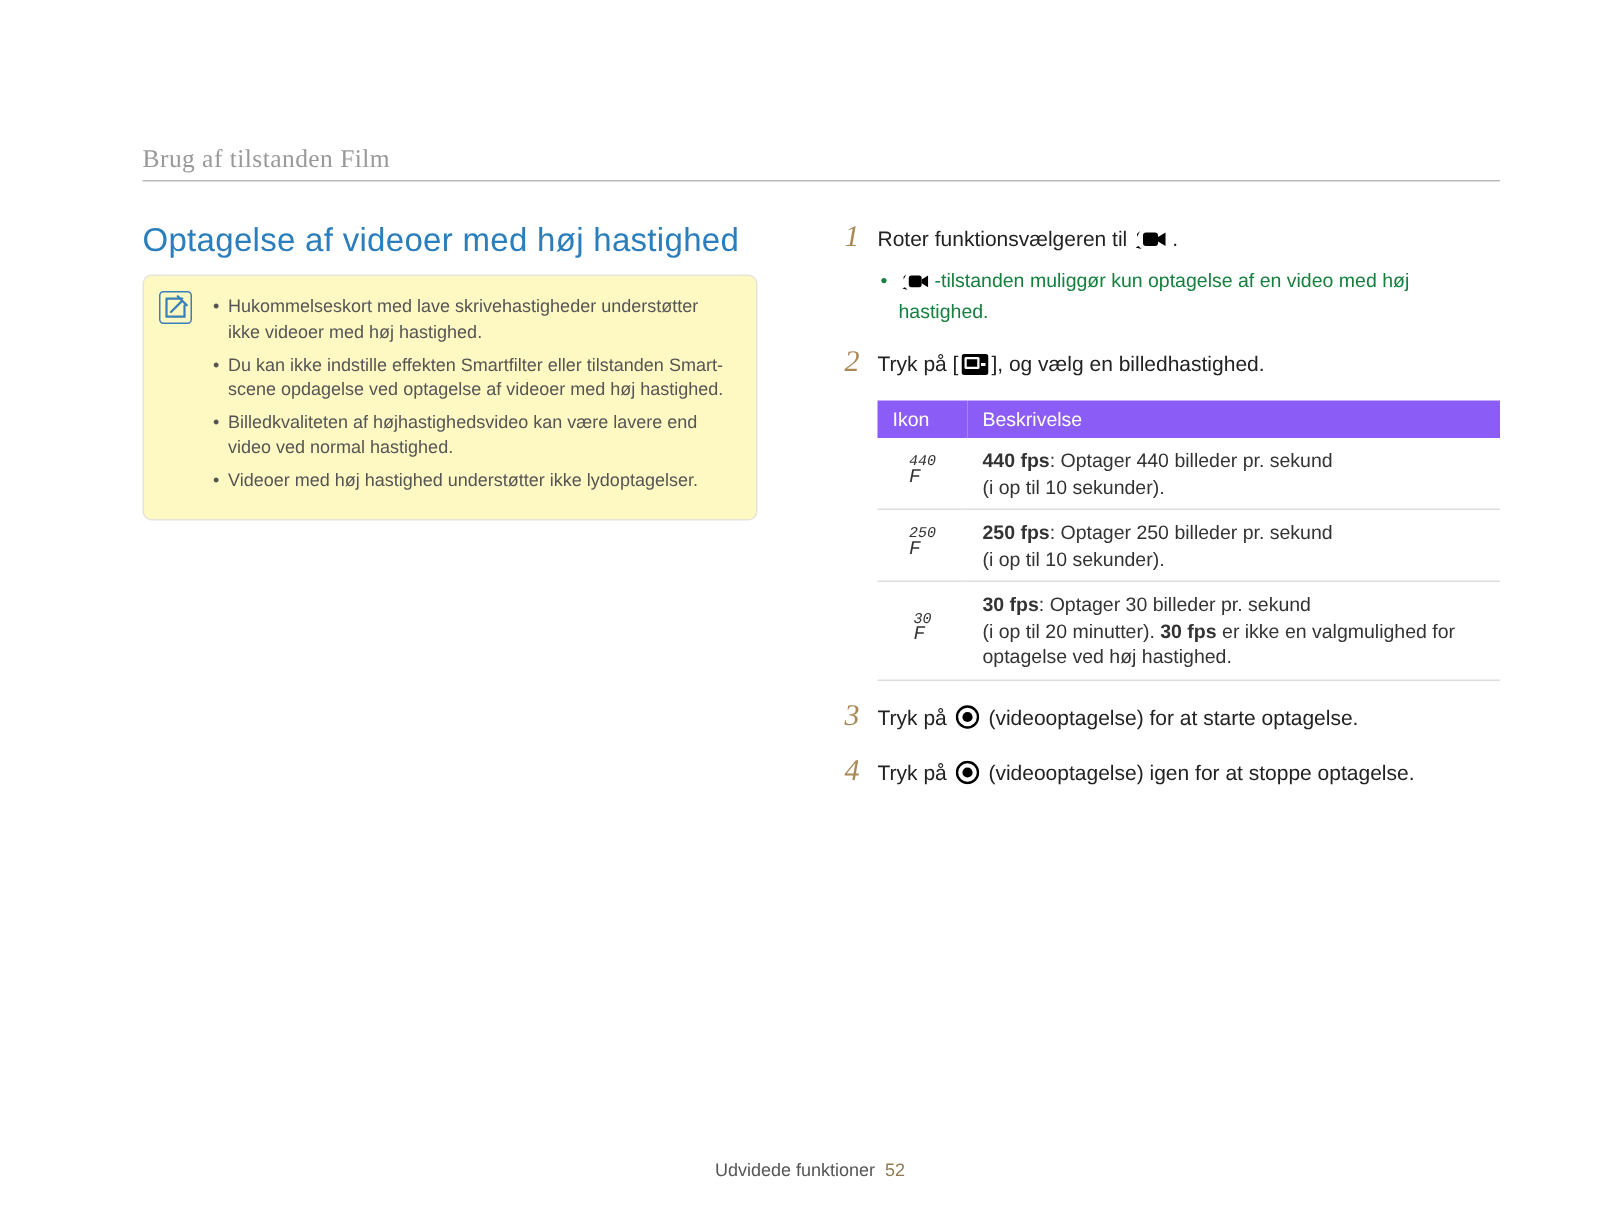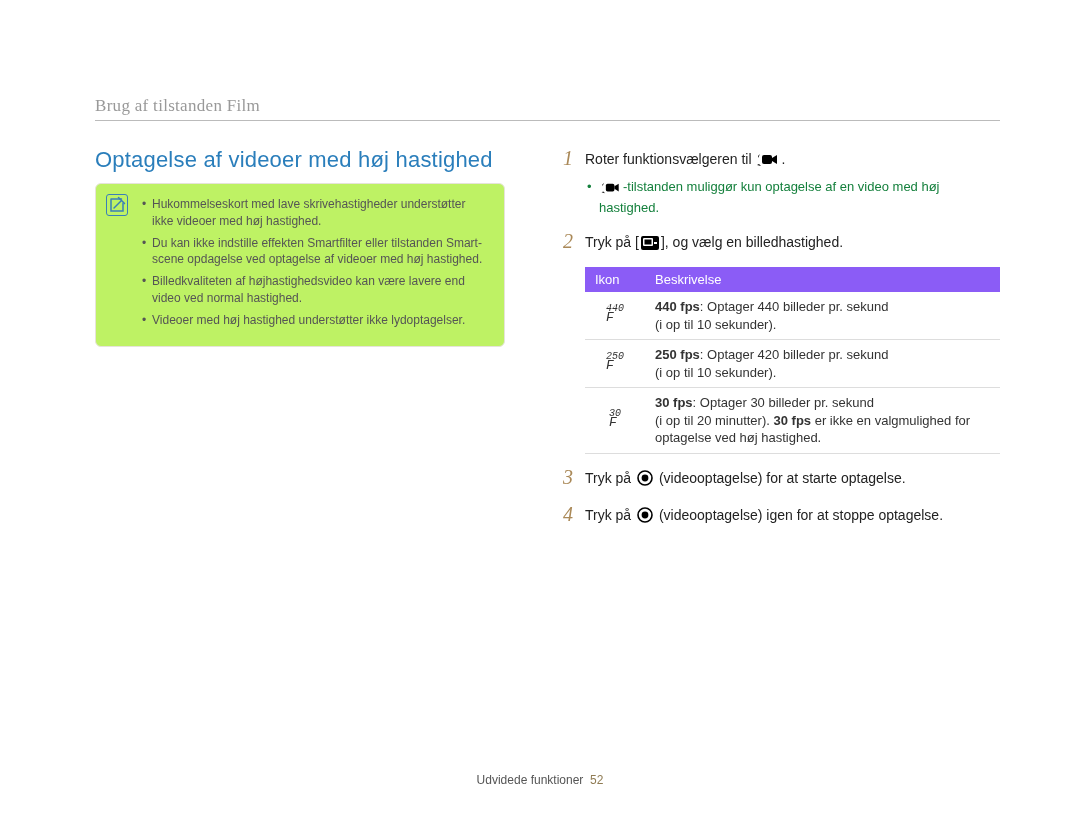--- a/index.html
+++ b/index.html
@@ -41,21 +41,21 @@
       letter-spacing: 0.2px;
     }
     .intro {
       font-size: 14px;
       line-height: 1.45;
       color: #222;
       margin-bottom: 14px;
     }
 
     .infobox {
-      background: #bef264;
+      background: #fef9c3;
       border: 1px solid #e6e3d9;
       border-radius: 6px;
       padding: 12px 14px 12px 46px;
       position: relative;
       font-size: 12px;
       color: #555;
     }
     .info-icon {
       position: absolute;
       left: 10px;
@@ -248,21 +248,21 @@
           </td>
           <td>
             <b>440 fps</b><span>: Optager 440 billeder pr. sekund</span><br><span>(i op til 10 sekunder).</span>
           </td>
         </tr>
         <tr>
           <td class="icon-cell">
             <span class="fps-badge"><span>250</span><br><span class="f">F</span></span>
           </td>
           <td>
-            <b>250 fps</b><span>: Optager 420 billeder pr. sekund</span><br><span>(i op til 10 sekunder).</span>
+            <b>250 fps</b><span>: Optager 250 billeder pr. sekund</span><br><span>(i op til 10 sekunder).</span>
           </td>
         </tr>
         <tr>
           <td class="icon-cell">
             <span class="fps-badge"><span>30</span><br><span class="f">F</span></span>
           </td>
           <td>
             <b>30 fps</b><span>: Optager 30 billeder pr. sekund</span><br><span>(i op til 20 minutter). </span><b>30 fps</b><span> er ikke en valgmulighed for optagelse ved høj hastighed.</span>
           </td>
         </tr>

